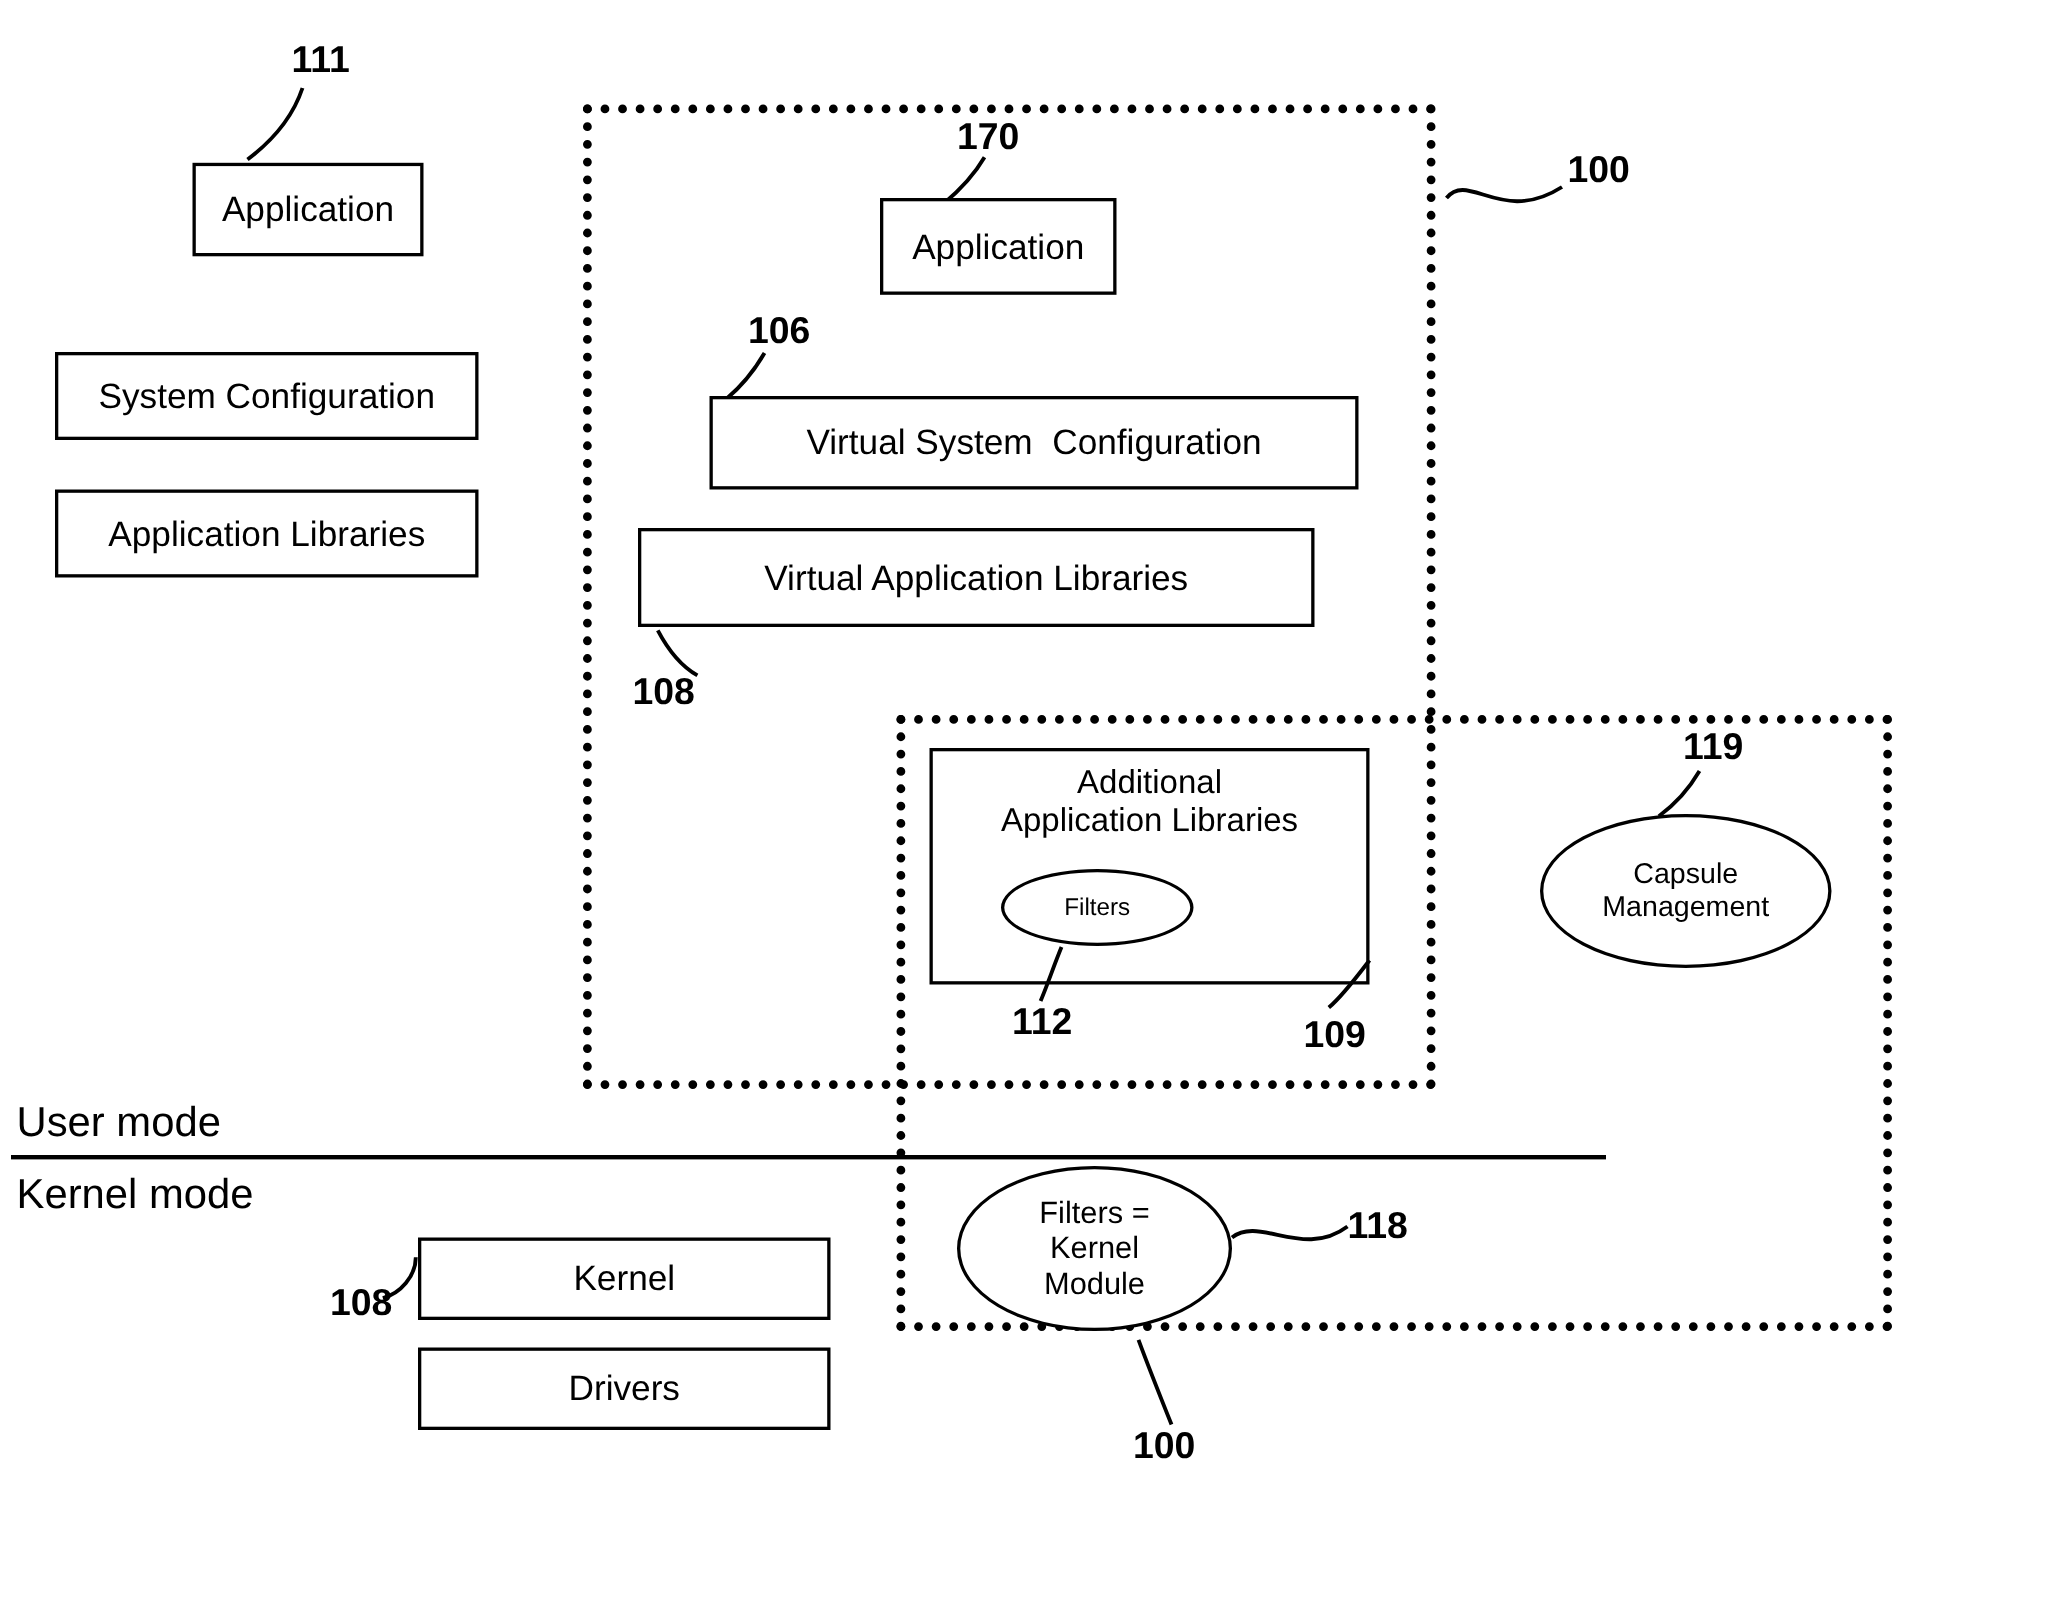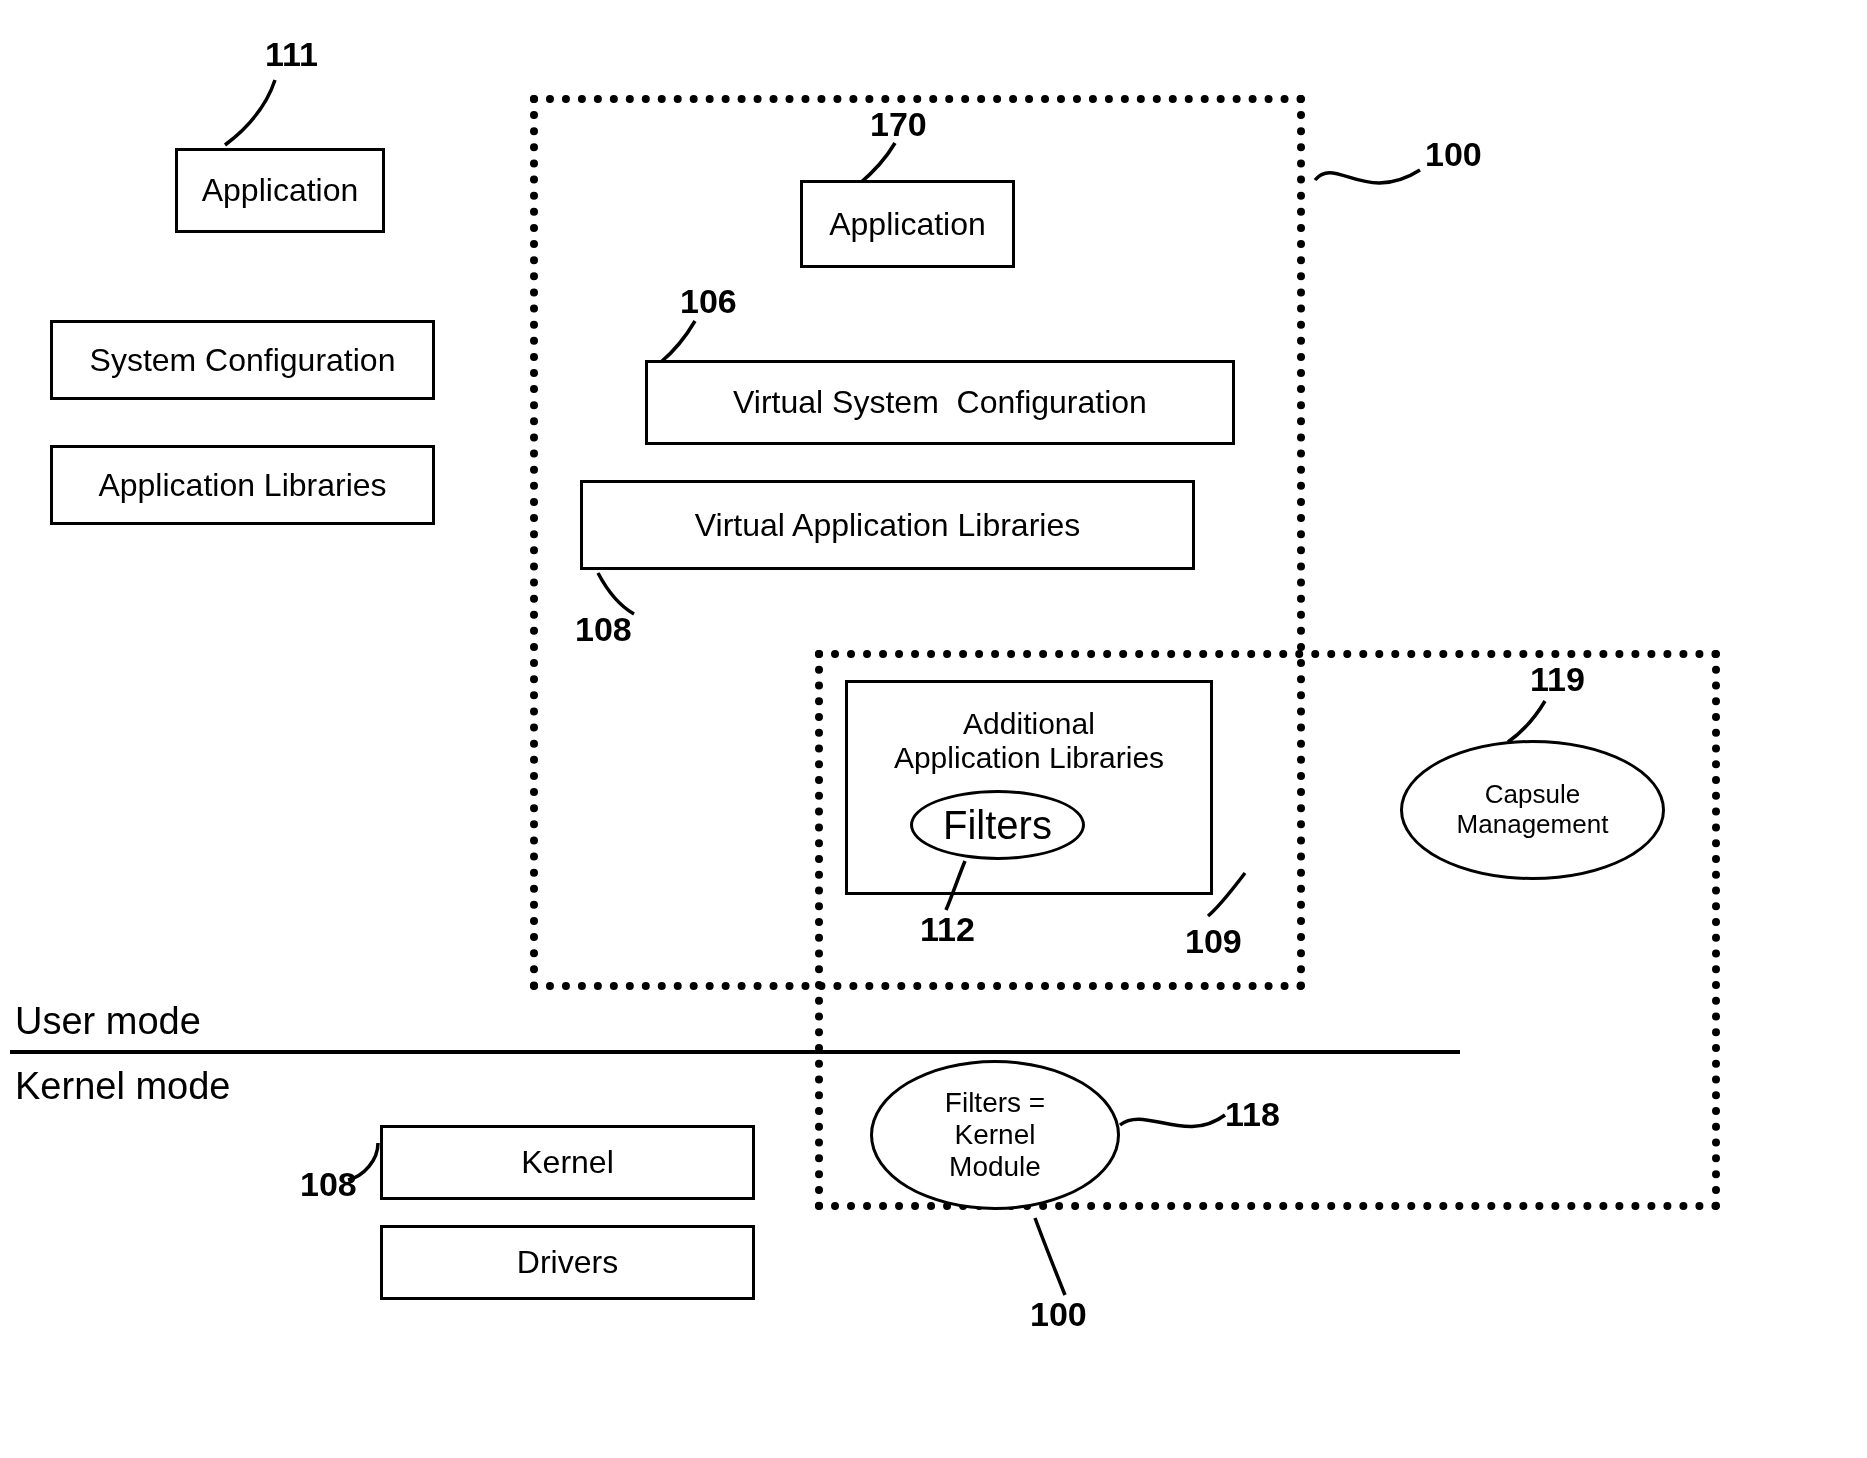--- a/index.html
+++ b/index.html
@@ -30,21 +30,21 @@
   }
   .ellipse {
     position: absolute;
     border: 3px solid #000;
     border-radius: 50%;
     background: #fff;
     display: flex;
     align-items: center;
     justify-content: center;
     text-align: center;
-    font-size: 40px;
+    font-size: 22px;
     box-sizing: border-box;
     padding: 6px;
     line-height: 1.15;
   }
   .dashed-group {
     position: absolute;
     border: 8px dotted #000;
     box-sizing: border-box;
   }
   .reflabel {
@@ -123,21 +123,21 @@
     <span>Virtual Application Libraries</span>
   </div>
 
   <div class="reflabel" style="left:575px; top:610px;">108</div>
   <svg class="lead" style="left:590px; top:570px; width:55px; height:48px;">
     <path d="M8,3 C18,22 30,36 44,44"></path>
   </svg>
 
   <div class="dashed-group" style="left:815px; top:650px; width:905px; height:560px;"></div>
 
-  <div class="box" style="left:845px; top:680px; width:368px; height:215px; flex-direction:column; justify-content:flex-start; padding-top:24px; font-size:30px; white-space:pre-line;">
+  <div class="box" style="left:845px; top:680px; width:400px; height:215px; flex-direction:column; justify-content:flex-start; padding-top:12px; font-size:30px; white-space:pre-line;">
     <span>Additional
 Application Libraries</span>
   </div>
 
   <div class="ellipse" style="left:910px; top:790px; width:175px; height:70px;">
     <span>Filters</span>
   </div>
 
   <div class="reflabel" style="left:920px; top:910px;">112</div>
   <svg class="lead" style="left:940px; top:858px; width:50px; height:55px;">

